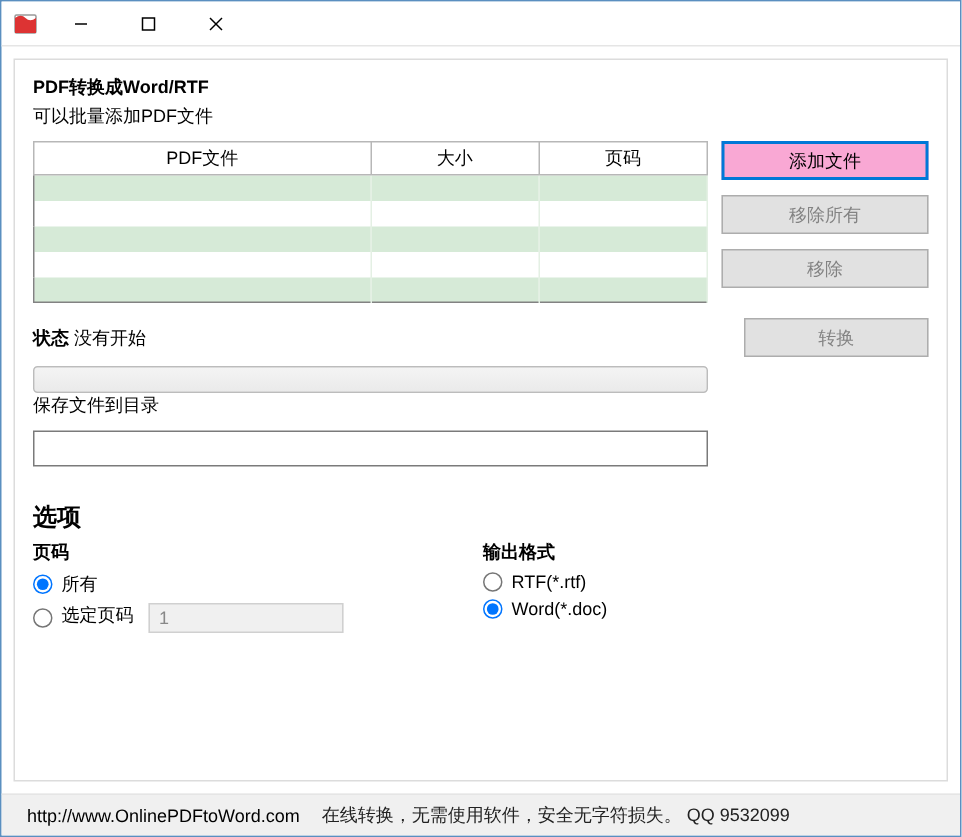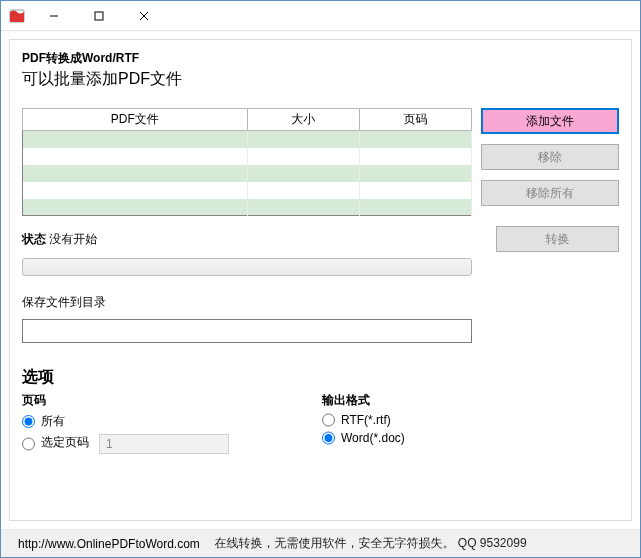--- a/index.html
+++ b/index.html
@@ -47,21 +47,21 @@
     border: 1px solid #dcdcdc;
     padding: 10px 12px 24px 12px;
     height: 100%;
     position: relative;
   }
   .section-title {
     font-weight: bold;
     font-size: 12px;
     margin-bottom: 2px;
   }
-  .subtitle { font-size: 16px; margin-bottom: 18px; }
+  .subtitle { font-size: 12px; margin-bottom: 8px; }
   .top-row { display: flex; gap: 9px; }
   .table-wrap {
     width: 450px;
   }
   .table {
     border: 1px solid #828282;
     border-collapse: collapse;
     width: 100%;
     font-size: 12px;
     table-layout: fixed;
@@ -111,21 +111,21 @@
   .progress-wrap {
     width: 450px;
     margin-top: 6px;
   }
   .progress {
     height: 18px;
     border: 1px solid #bcbcbc;
     border-radius: 3px;
     background: linear-gradient(#f4f4f4,#eaeaea);
   }
-  .save-block { margin-top: 18px; }
+  .save-block { }
   .save-row {
     display: flex;
     gap: 24px;
     align-items: center;
     margin-top: 8px;
   }
   .text-input {
     width: 450px;
     height: 24px;
     border: 1px solid #7a7a7a;
@@ -255,22 +255,22 @@
             <tr class="odd">
                 <td></td>
                 <td></td>
                 <td></td>
               </tr>
           </tbody>
         </table>
       </div>
       <div class="btn-col">
         <div class="btn primary">添加文件</div>
+        <div class="btn disabled">移除所有</div>
         <div class="btn disabled">移除</div>
-        <div class="btn disabled">移除所有</div>
       </div>
     </div>
 
     <div class="status-row">
       <div style="width:450px">
         <span class="status-label">状态</span>
         <span>没有开始</span>
       </div>
       <div class="btn disabled" style="flex:1">转换</div>
     </div>

